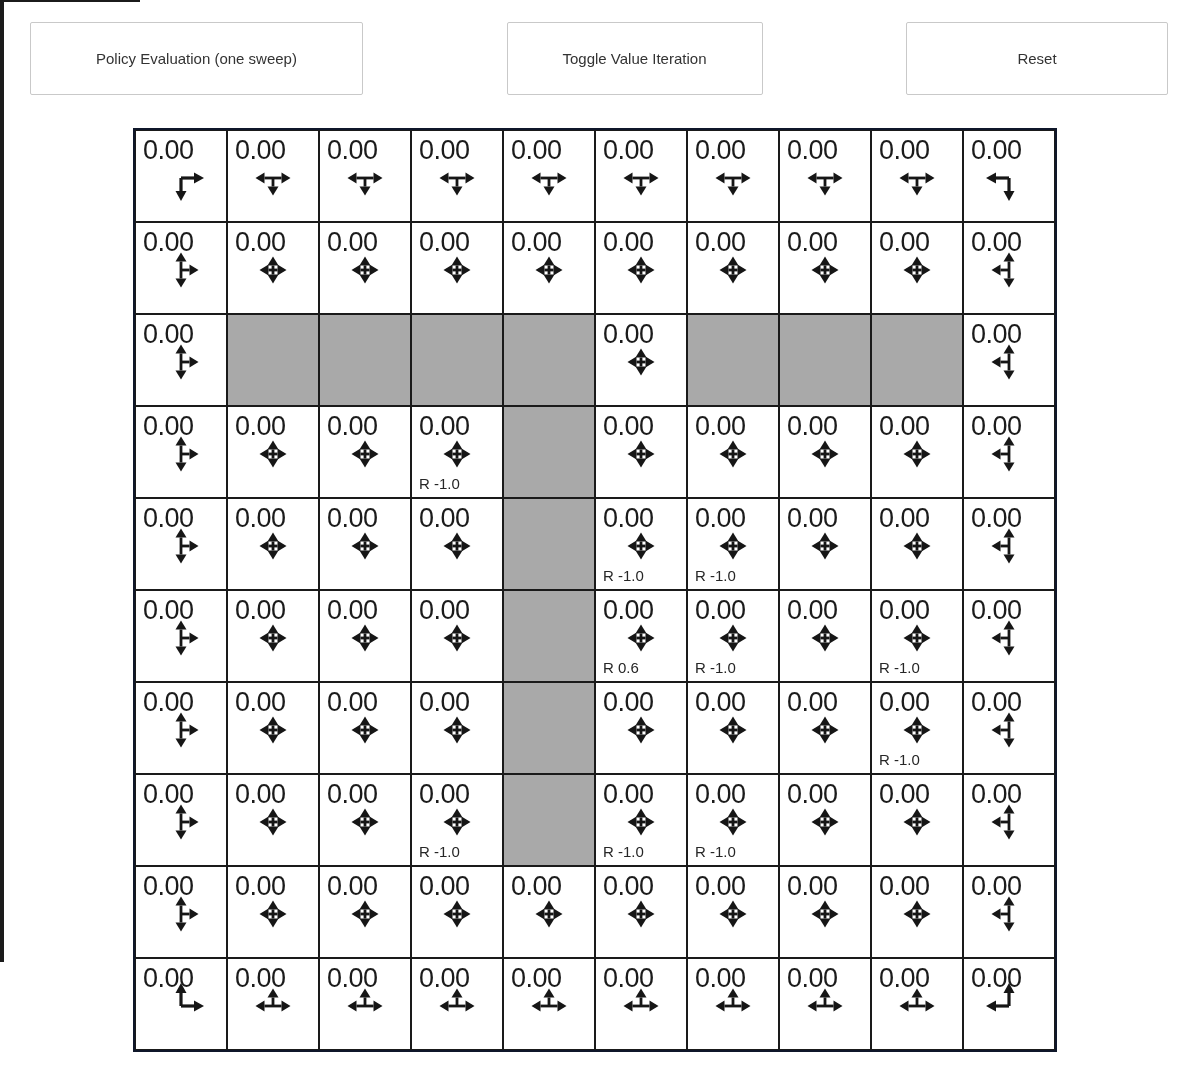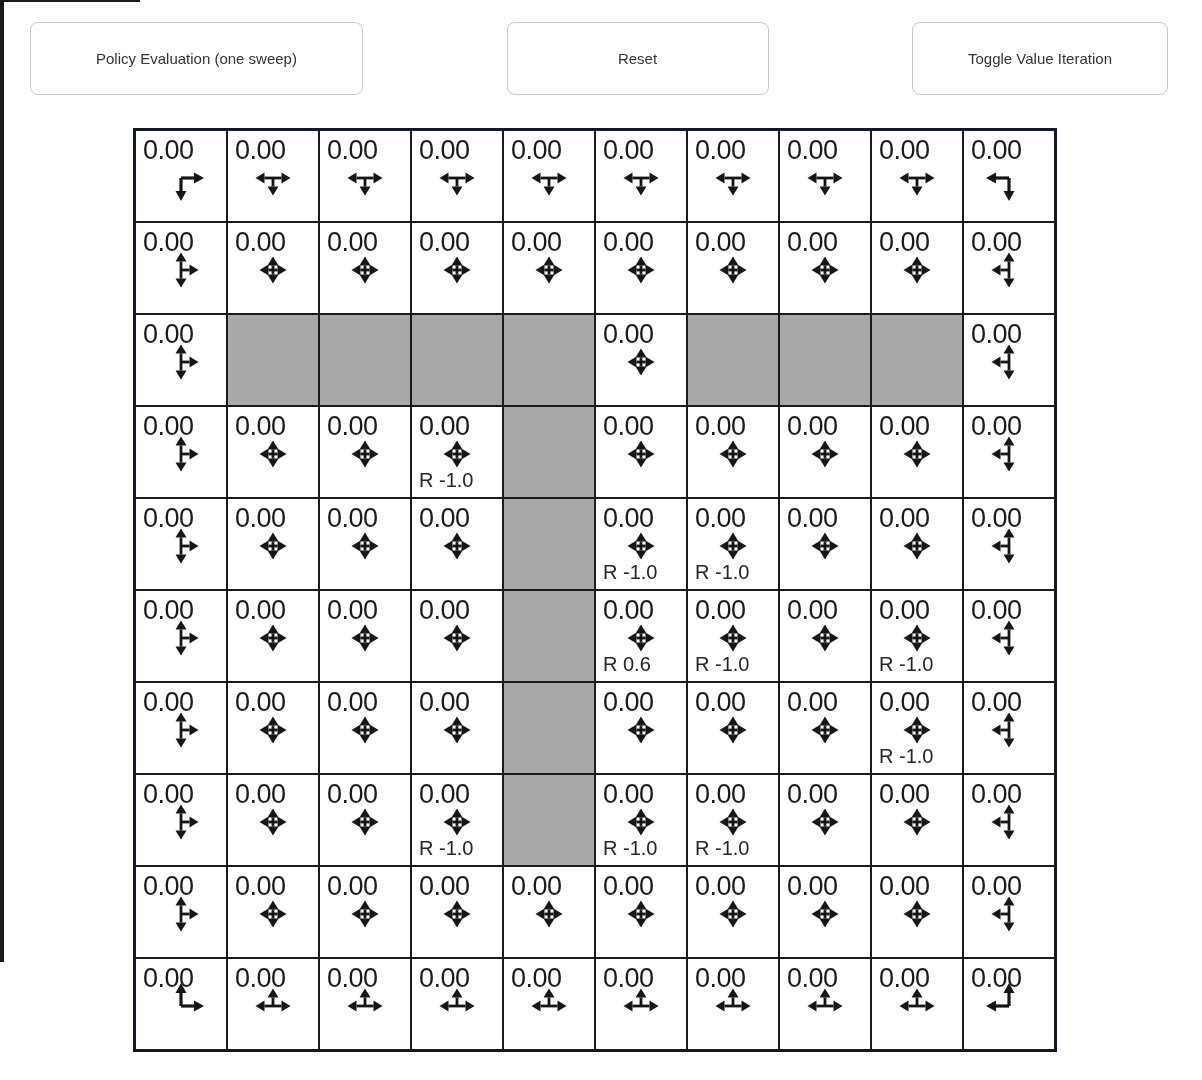--- a/index.html
+++ b/index.html
@@ -26,21 +26,21 @@
     left: 30px; top: 22px;
     width: 1138px; height: 73px;
     display: flex;
     justify-content: space-between;
   }
   .btn {
     box-sizing: border-box;
     height: 73px;
     background: #ffffff;
     border: 1px solid #c9c9c9;
-    border-radius: 8px;
+    border-radius: 2px;
     color: #333333;
     font-size: 15px;
     font-family: "Liberation Sans", sans-serif;
     cursor: pointer;
     padding: 2px;
   }
   .btn-0 { width: 333px; }
   .btn-1 { width: 255px; }
   .btn-2 { width: 256px; }
   .btn-3 { width: 262px; }
@@ -73,36 +73,36 @@
   }
   .pol {
     position: absolute;
     left: 50%; top: 52%;
     transform: translate(-50%, -50%);
     display: block;
   }
   .rew {
     position: absolute;
     left: 7px; bottom: 5px;
-    font-size: 20px;
+    font-size: 15px;
     color: #262626;
     white-space: nowrap;
   }
 </style>
 </head>
 <body>
 
 <div class="page">
   <div class="edge-left"></div>
   <div class="edge-top"></div>
 
   <div class="toolbar">
     <button class="btn btn-0">Policy Evaluation (one sweep)</button>
+    <button class="btn btn-2">Toggle Value Iteration</button>
     <button class="btn btn-3">Reset</button>
-    <button class="btn btn-2">Toggle Value Iteration</button>
   </div>
 
   <div class="grid" id="grid">
       <div class="cell">
         <span class="val">0.00</span>
         <svg class="pol" width="46" height="46" viewBox="0 0 46 46">
           <line x1="23" y1="23" x2="23" y2="36" stroke="#161616" stroke-width="3.2"></line>
           <polygon points="23,46 17.5,36 28.5,36" fill="#161616"></polygon>
           <line x1="23" y1="23" x2="36" y2="23" stroke="#161616" stroke-width="3.2"></line>
           <polygon points="46,23 36,28.5 36,17.5" fill="#161616"></polygon>

